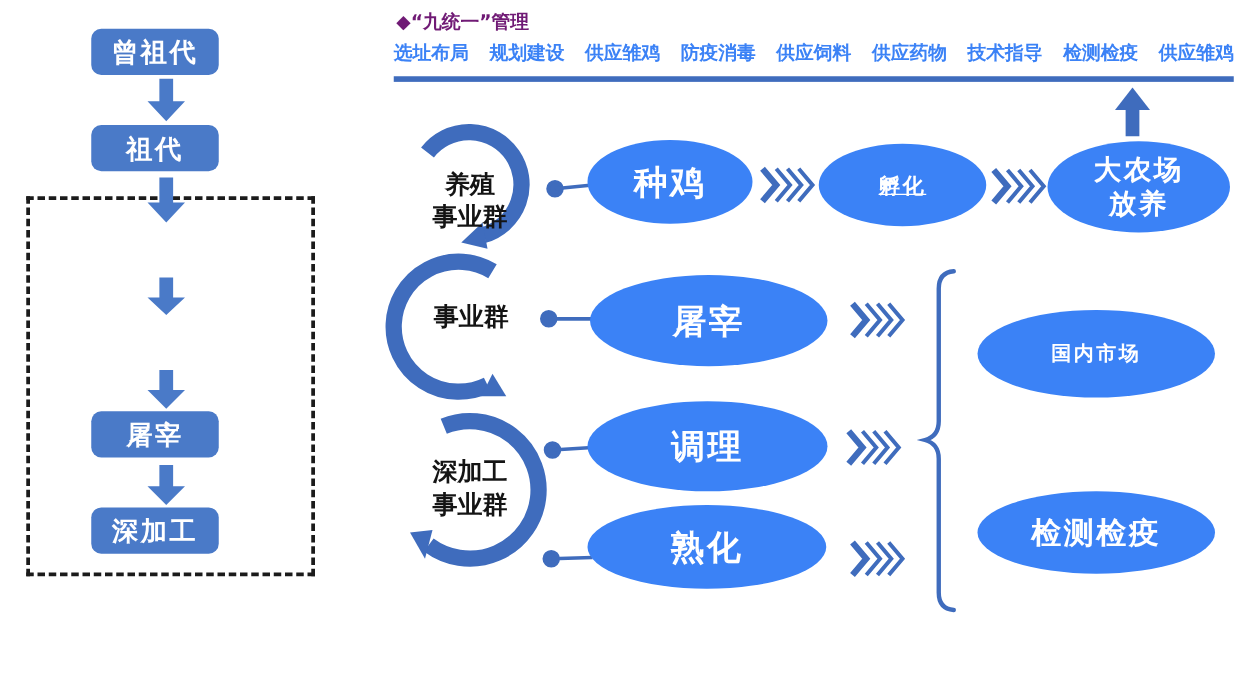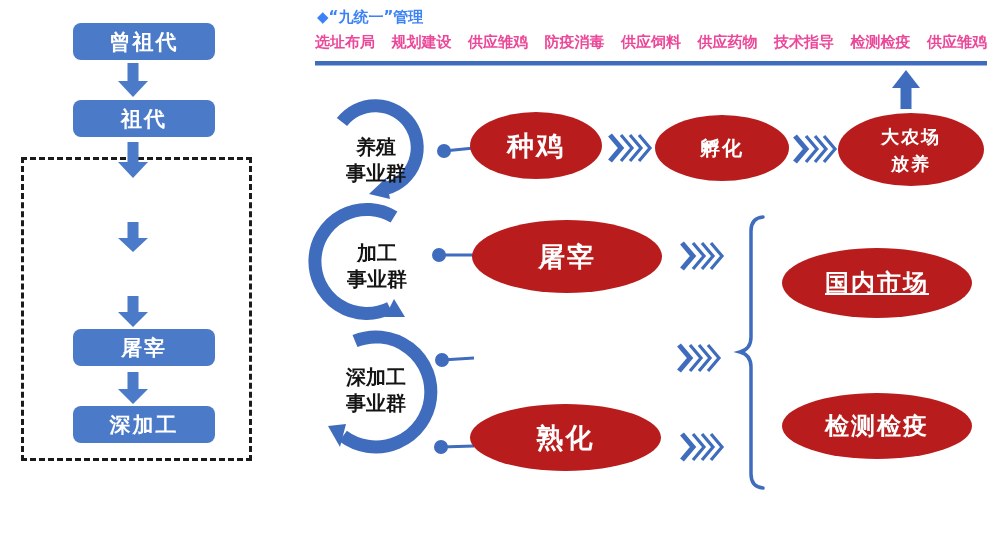--- a/index.html
+++ b/index.html
@@ -1,38 +1,38 @@
 <!DOCTYPE html>
 <html><head>
 <meta charset="utf-8">
 <style>
   html,body{margin:0;padding:0;background:#fff;}
   #stage{
     position:relative;width:1007px;height:553px;background:#ffffff;overflow:hidden;
     font-family:"DejaVu Sans","Liberation Sans",sans-serif;
   }
   .flowbox{
-    position:absolute;left:73px;width:142px;height:37px;
+    position:absolute;left:73px;width:102px;height:37px;
     background:#4a7ac8;border-radius:8px;color:#fff;
     display:flex;align-items:center;justify-content:center;
     font-size:21px;font-weight:700;letter-spacing:2px;z-index:3;
   }
   .dashed-region{
     position:absolute;left:21px;top:157px;width:231px;height:304px;
     border:3px dashed #1b1b1b;box-sizing:border-box;z-index:1;
   }
   .mgmt-title{
-    position:absolute;left:317px;top:8px;font-size:15px;font-weight:700;color:#3b82f6;z-index:3;white-space:nowrap;
+    position:absolute;left:317px;top:8px;font-size:15px;font-weight:700;color:#701a75;z-index:3;white-space:nowrap;
   }
   .mgmt-list{
     position:absolute;left:315px;top:33px;width:672px;display:flex;justify-content:space-between;
-    font-size:15px;font-weight:700;color:#ec4899;z-index:3;white-space:nowrap;
+    font-size:15px;font-weight:700;color:#3b82f6;z-index:3;white-space:nowrap;
   }
   .ellipse{
-    position:absolute;background:#b91c1c;border-radius:50%;color:#fff;
+    position:absolute;background:#3b82f6;border-radius:50%;color:#fff;
     display:flex;flex-direction:column;align-items:center;justify-content:center;
     font-weight:700;z-index:3;text-align:center;letter-spacing:2px;
   }
   .grouplabel{
     position:absolute;color:#141414;font-weight:700;font-size:20px;line-height:26px;
     text-align:center;z-index:4;
   }
   svg.overlay{position:absolute;left:0;top:0;z-index:2;pointer-events:none;}
 </style>
 </head>
@@ -133,33 +133,33 @@
     <span>技术指导</span>
     <span>检测检疫</span>
     <span>供应雏鸡</span>
   </div>
 
   <div class="grouplabel" style="left:330px;top:118px;width:92px;margin-top:16px;">
     <div>养殖</div>
     <div>事业群</div>
   </div>
   <div class="grouplabel" style="left:332px;top:240px;width:90px;">
-    <div>加工</div>
     <div>事业群</div>
   </div>
   <div class="grouplabel" style="left:326px;top:364px;width:100px;">
     <div>深加工</div>
     <div>事业群</div>
   </div>
 
   <div class="ellipse" style="left:470px;top:112px;width:132px;height:67px;font-size:27px;">种鸡</div>
-  <div class="ellipse" style="left:655px;top:115px;width:134px;height:66px;font-size:20px;">孵化</div>
-  <div class="ellipse" style="left:838px;top:113px;width:146px;height:73px;font-size:18px;line-height:27px;">
+  <div class="ellipse" style="left:655px;top:115px;width:134px;height:66px;font-size:17px;text-decoration:underline;">孵化</div>
+  <div class="ellipse" style="left:838px;top:113px;width:146px;height:73px;font-size:22px;line-height:27px;">
     <div>大农场</div>
     <div>放养</div>
   </div>
   <div class="ellipse" style="left:472px;top:220px;width:190px;height:73px;font-size:27px;">屠宰</div>
+  <div class="ellipse" style="left:470px;top:321px;width:192px;height:72px;font-size:27px;">调理</div>
   <div class="ellipse" style="left:470px;top:404px;width:191px;height:67px;font-size:27px;">熟化</div>
 
-  <div class="ellipse" style="left:782px;top:248px;width:190px;height:70px;font-size:24px;text-decoration:underline;">国内市场</div>
+  <div class="ellipse" style="left:782px;top:248px;width:190px;height:70px;font-size:16px;">国内市场</div>
   <div class="ellipse" style="left:782px;top:393px;width:190px;height:66px;font-size:24px;">检测检疫</div>
 
 </div>
 
 </body></html>

